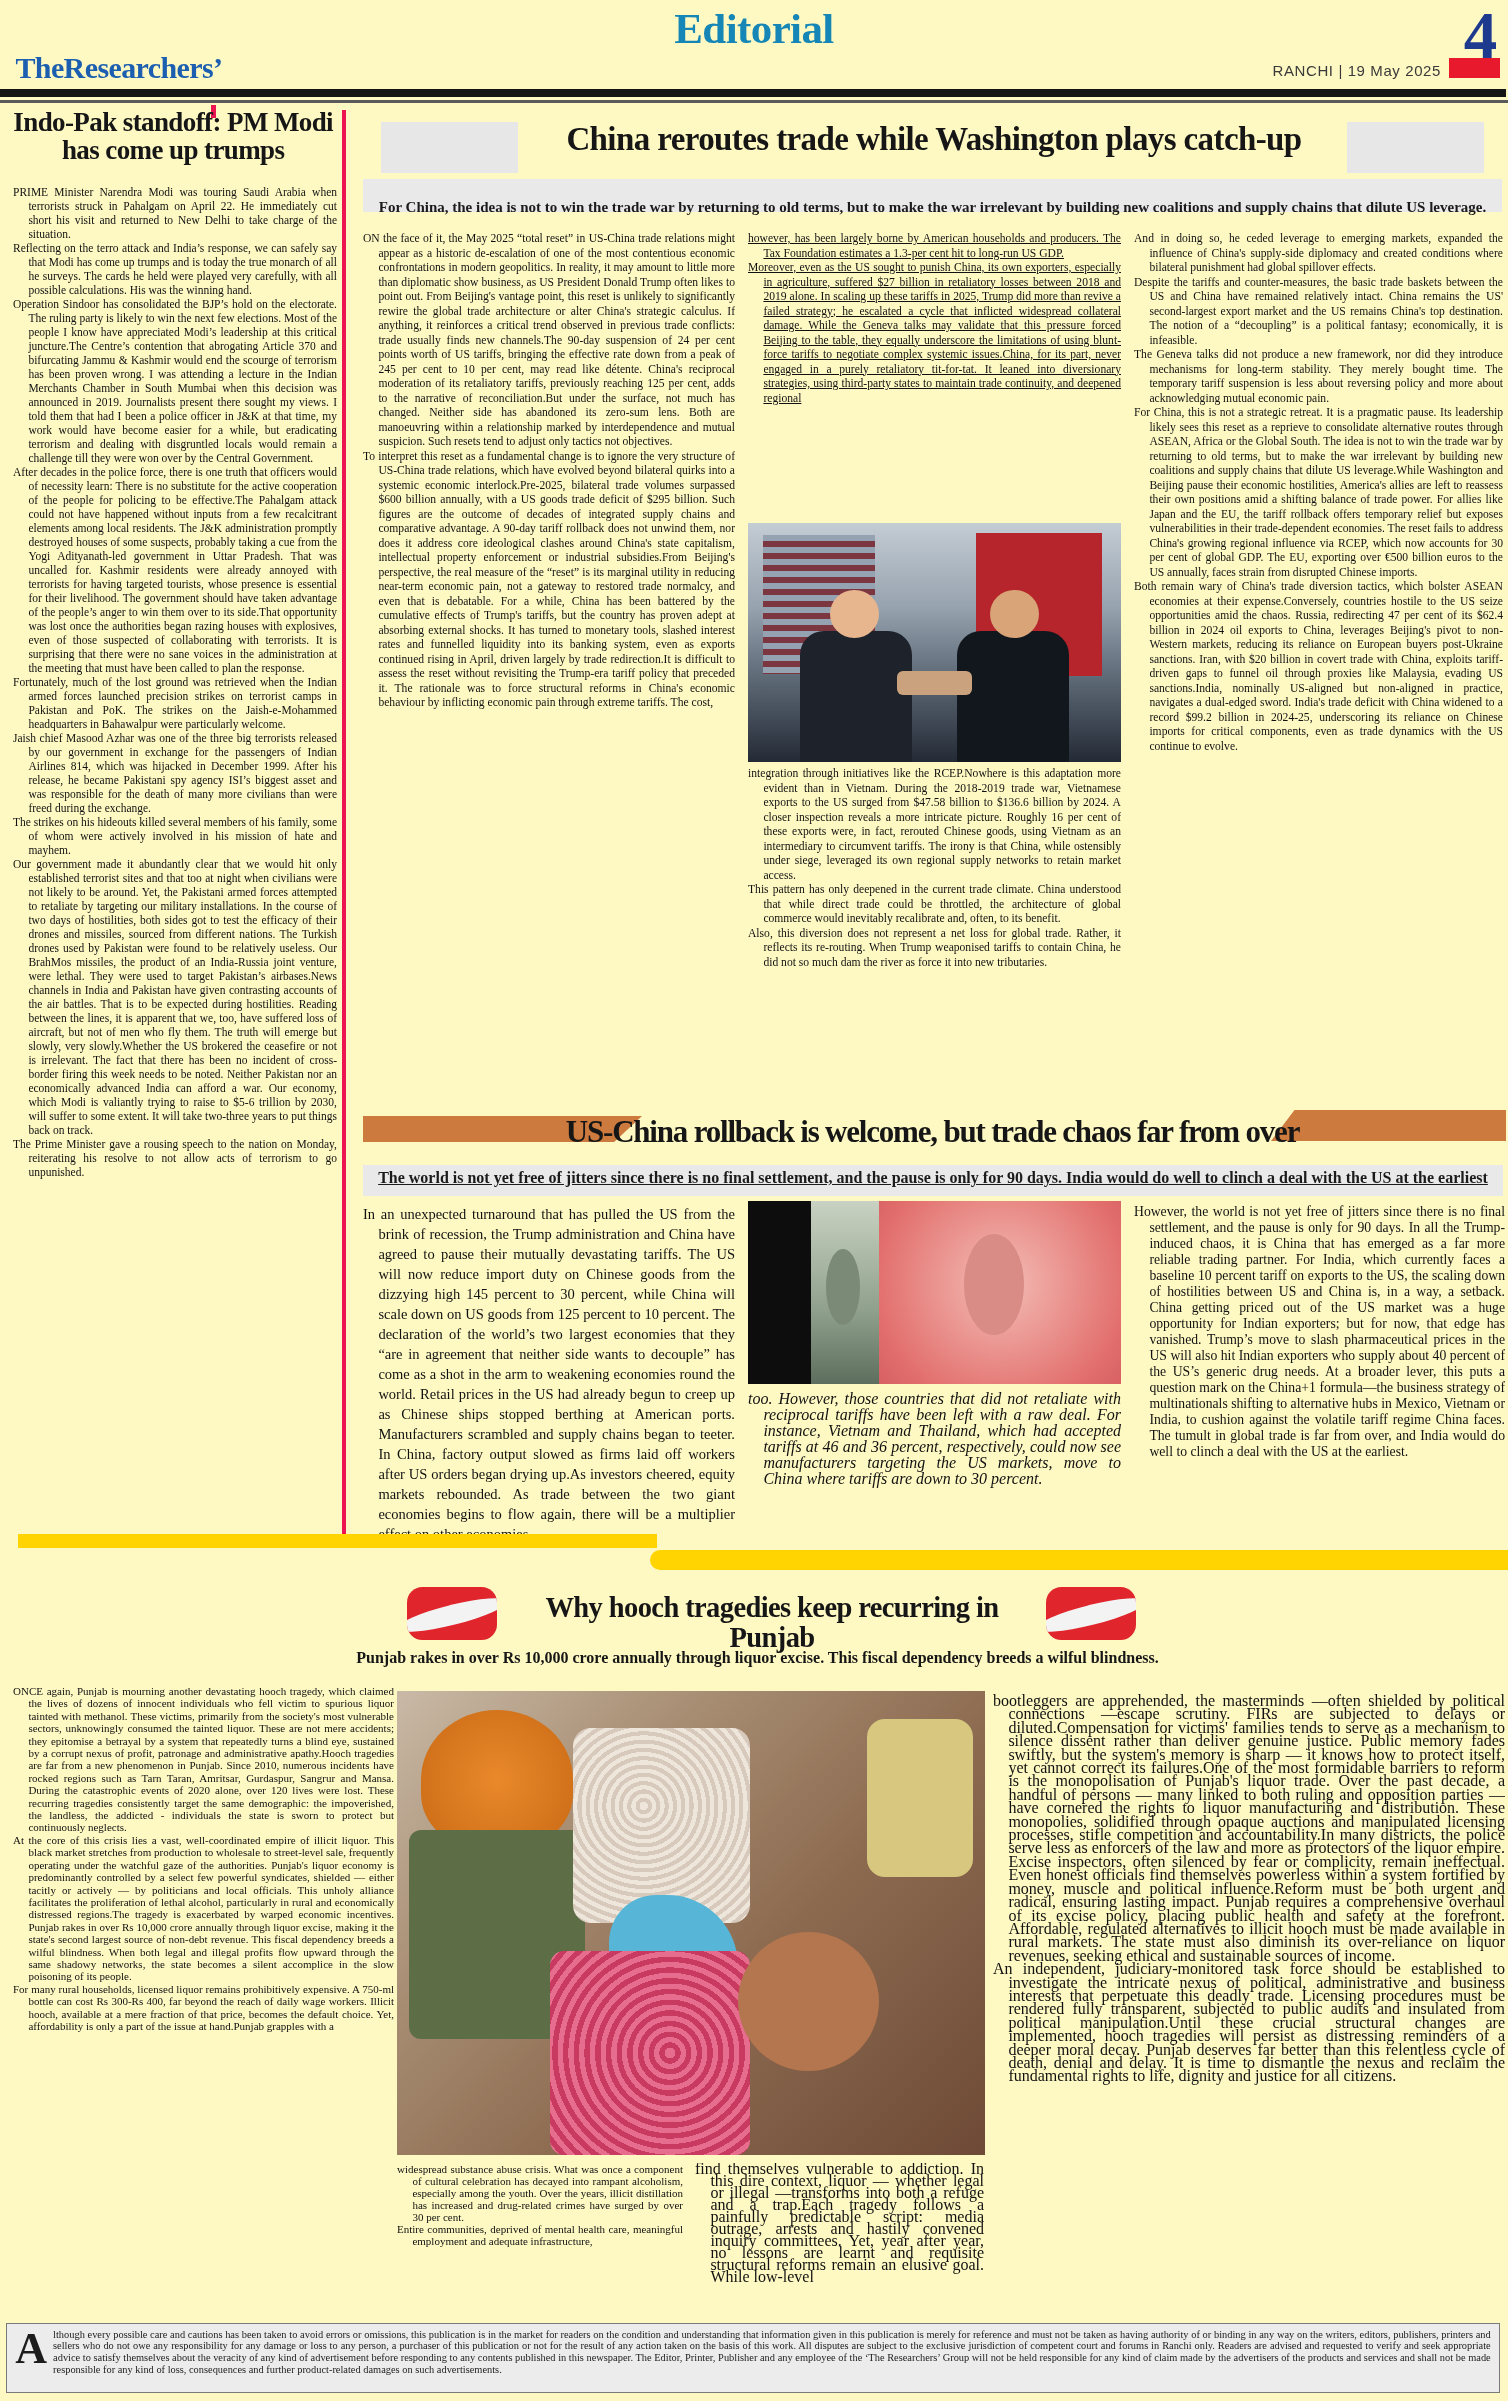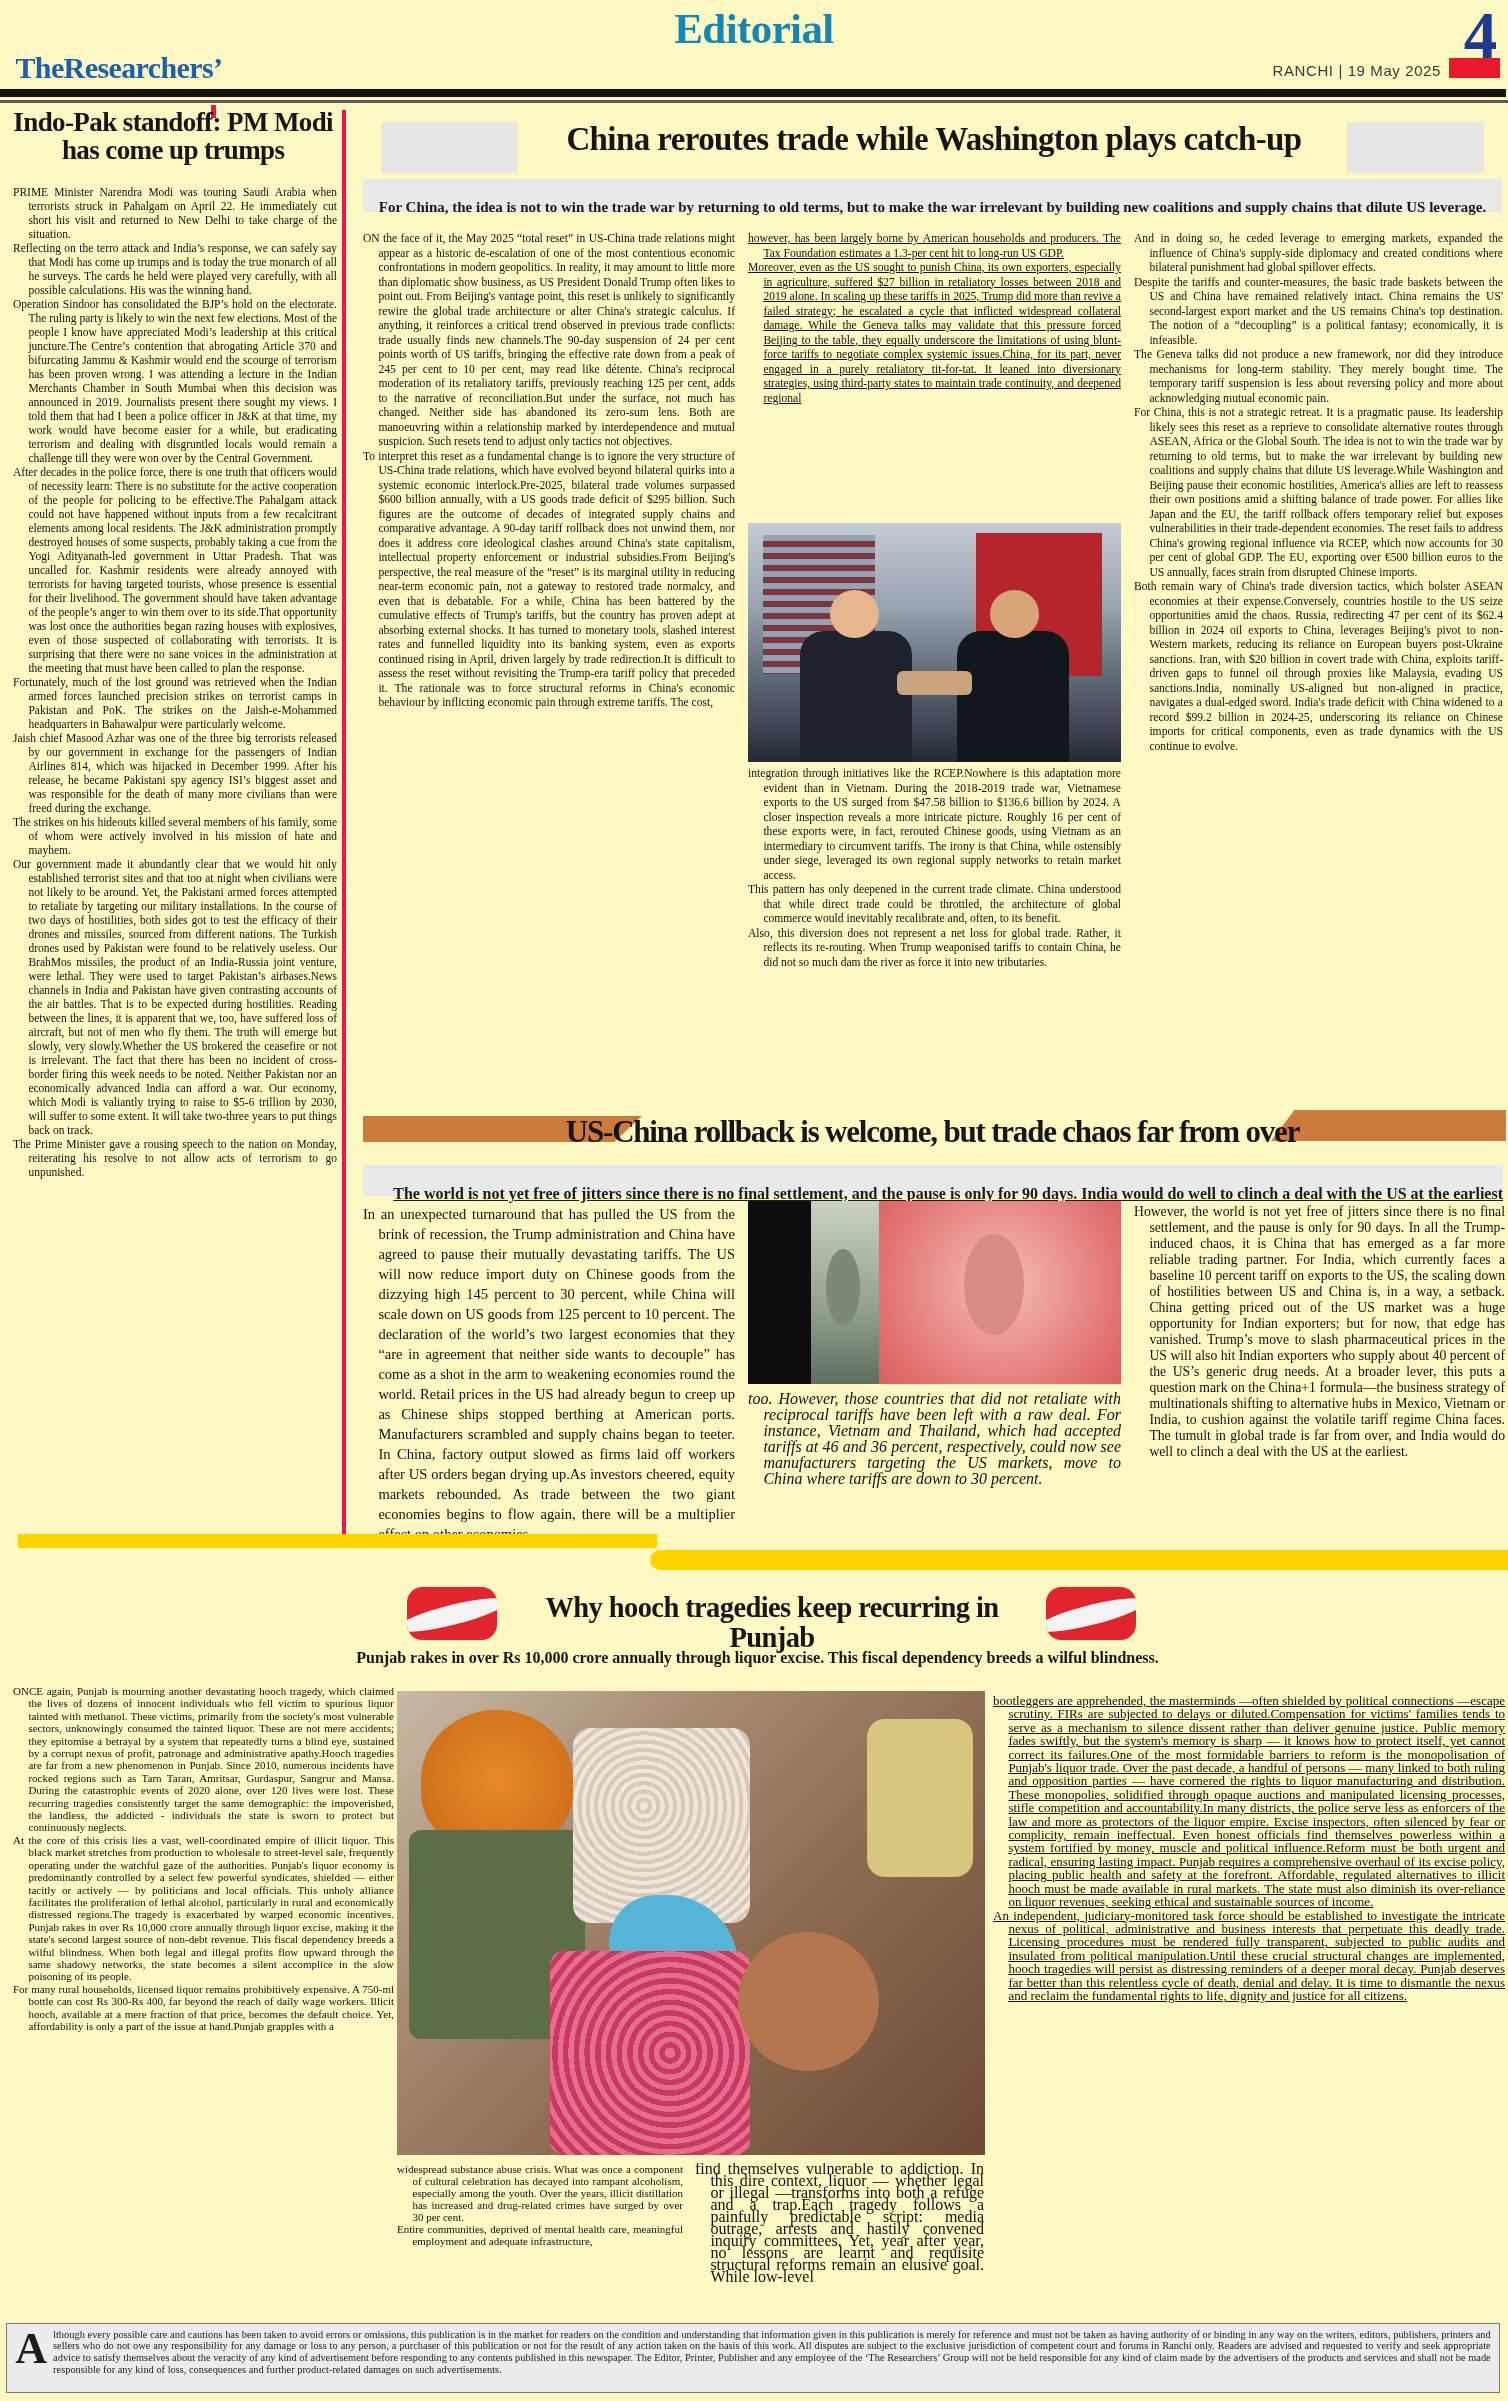--- a/index.html
+++ b/index.html
@@ -106,21 +106,21 @@
       <p>And in doing so, he ceded leverage to emerging markets, expanded the influence of China's supply-side diplomacy and created conditions where bilateral punishment had global spillover effects.</p>
       <p>Despite the tariffs and counter-measures, the basic trade baskets between the US and China have remained relatively intact. China remains the US' second-largest export market and the US remains China's top destination. The notion of a “decoupling” is a political fantasy; economically, it is infeasible.</p>
       <p>The Geneva talks did not produce a new framework, nor did they introduce mechanisms for long-term stability. They merely bought time. The temporary tariff suspension is less about reversing policy and more about acknowledging mutual economic pain.</p>
       <p>For China, this is not a strategic retreat. It is a pragmatic pause. Its leadership likely sees this reset as a reprieve to consolidate alternative routes through ASEAN, Africa or the Global South. The idea is not to win the trade war by returning to old terms, but to make the war irrelevant by building new coalitions and supply chains that dilute US leverage.While Washington and Beijing pause their economic hostilities, America's allies are left to reassess their own positions amid a shifting balance of trade power. For allies like Japan and the EU, the tariff rollback offers temporary relief but exposes vulnerabilities in their trade-dependent economies. The reset fails to address China's growing regional influence via RCEP, which now accounts for 30 per cent of global GDP. The EU, exporting over €500 billion euros to the US annually, faces strain from disrupted Chinese imports.</p>
       <p>Both remain wary of China's trade diversion tactics, which bolster ASEAN economies at their expense.Conversely, countries hostile to the US seize opportunities amid the chaos. Russia, redirecting 47 per cent of its $62.4 billion in 2024 oil exports to China, leverages Beijing's pivot to non-Western markets, reducing its reliance on European buyers post-Ukraine sanctions. Iran, with $20 billion in covert trade with China, exploits tariff-driven gaps to funnel oil through proxies like Malaysia, evading US sanctions.India, nominally US-aligned but non-aligned in practice, navigates a dual-edged sword. India's trade deficit with China widened to a record $99.2 billion in 2024-25, underscoring its reliance on Chinese imports for critical components, even as trade dynamics with the US continue to evolve.</p>
     </div>
 
   <div class="deco-orange-l"></div>
   <div class="deco-orange-r"></div>
   <div class="headline" style="position:absolute;left:380px;top:1116px;width:1105px;font-size:31px;letter-spacing:-1.2px;">US-China rollback is welcome, but trade chaos far from over</div>
-  <div class="standfirst" style="left:363px;top:1165px;width:1140px;height:31px;font-size:16px;padding-top:20px;box-sizing:border-box;text-decoration:underline;text-align:right;">The world is not yet free of jitters since there is no final settlement, and the pause is only for 90 days. India would do well to clinch a deal with the US at the earliest</div>
+  <div class="standfirst" style="left:363px;top:1165px;width:1140px;height:31px;font-size:16px;padding-top:4px;box-sizing:border-box;text-decoration:underline;">The world is not yet free of jitters since there is no final settlement, and the pause is only for 90 days. India would do well to clinch a deal with the US at the earliest</div>
 
   <div class="col" style="left:363px;top:1204px;width:372px;height:342px;font-size:14.5px;line-height:20px;">
       <p>In an unexpected turnaround that has pulled the US from the brink of recession, the Trump administration and China have agreed to pause their mutually devastating tariffs. The US will now reduce import duty on Chinese goods from the dizzying high 145 percent to 30 percent, while China will scale down on US goods from 125 percent to 10 percent. The declaration of the world’s two largest economies that they “are in agreement that neither side wants to decouple” has come as a shot in the arm to weakening economies round the world. Retail prices in the US had already begun to creep up as Chinese ships stopped berthing at American ports. Manufacturers scrambled and supply chains began to teeter. In China, factory output slowed as firms laid off workers after US orders began drying up.As investors cheered, equity markets rebounded. As trade between the two giant economies begins to flow again, there will be a multiplier effect on other economies,</p>
     </div>
 
   <div class="photo" style="left:748px;top:1201px;width:373px;height:183px;">
     <div class="ph-part" style="left:0;top:0;width:100%;height:100%;background:radial-gradient(circle at 68% 45%,#f4bdb6 0%,#e2706e 45%,#c4444f 80%);"></div>
     <div class="ph-part" style="left:0;top:0;width:20%;height:100%;background:#0d0d0d;"></div>
     <div class="ph-part" style="left:17%;top:0;width:18%;height:100%;background:linear-gradient(180deg,#c9d2c2,#8fa08c 60%,#5d6e5e);"></div>
     <div class="ph-part" style="left:21%;top:26%;width:9%;height:42%;background:#7b8a77;border-radius:50%;"></div>
@@ -164,21 +164,21 @@
   </div>
 
   <div class="col" style="left:397px;top:2163px;width:286px;height:157px;font-size:11px;line-height:12px;">
       <p>widespread substance abuse crisis. What was once a component of cultural celebration has decayed into rampant alcoholism, especially among the youth. Over the years, illicit distillation has increased and drug-related crimes have surged by over 30 per cent.</p>
       <p>Entire communities, deprived of mental health care, meaningful employment and adequate infrastructure,</p>
     </div>
   <div class="col" style="left:695px;top:2163px;width:289px;height:157px;font-size:16px;line-height:12px;">
       <p>find themselves vulnerable to addiction. In this dire context, liquor — whether legal or illegal —transforms into both a refuge and a trap.Each tragedy follows a painfully predictable script: media outrage, arrests and hastily convened inquiry committees. Yet, year after year, no lessons are learnt and requisite structural reforms remain an elusive goal. While low-level</p>
     </div>
 
-  <div class="col" style="left:993px;top:1694px;width:512px;height:625px;font-size:13px;line-height:13.4px;text-decoration:underline;">
+  <div class="col" style="left:993px;top:1694px;width:512px;height:625px;font-size:16px;line-height:13.4px;">
       <p>bootleggers are apprehended, the masterminds —often shielded by political connections —escape scrutiny. FIRs are subjected to delays or diluted.Compensation for victims' families tends to serve as a mechanism to silence dissent rather than deliver genuine justice. Public memory fades swiftly, but the system's memory is sharp — it knows how to protect itself, yet cannot correct its failures.One of the most formidable barriers to reform is the monopolisation of Punjab's liquor trade. Over the past decade, a handful of persons — many linked to both ruling and opposition parties — have cornered the rights to liquor manufacturing and distribution. These monopolies, solidified through opaque auctions and manipulated licensing processes, stifle competition and accountability.In many districts, the police serve less as enforcers of the law and more as protectors of the liquor empire. Excise inspectors, often silenced by fear or complicity, remain ineffectual. Even honest officials find themselves powerless within a system fortified by money, muscle and political influence.Reform must be both urgent and radical, ensuring lasting impact. Punjab requires a comprehensive overhaul of its excise policy, placing public health and safety at the forefront. Affordable, regulated alternatives to illicit hooch must be made available in rural markets. The state must also diminish its over-reliance on liquor revenues, seeking ethical and sustainable sources of income.</p>
       <p>An independent, judiciary-monitored task force should be established to investigate the intricate nexus of political, administrative and business interests that perpetuate this deadly trade. Licensing procedures must be rendered fully transparent, subjected to public audits and insulated from political manipulation.Until these crucial structural changes are implemented, hooch tragedies will persist as distressing reminders of a deeper moral decay. Punjab deserves far better than this relentless cycle of death, denial and delay. It is time to dismantle the nexus and reclaim the fundamental rights to life, dignity and justice for all citizens.</p>
     </div>
 
   <div class="footer-box">
     <span class="dropcap">A</span><span>lthough every possible care and cautions has been taken to avoid errors or omissions, this publication is in the market for readers on the condition and understanding that information given in this publication is merely for reference and must not be taken as having authority of or binding in any way on the writers, editors, publishers, printers and sellers who do not owe any responsibility for any damage or loss to any person, a purchaser of this publication or not for the result of any action taken on the basis of this work. All disputes are subject to the exclusive jurisdiction of competent court and forums in Ranchi only. Readers are advised and requested to verify and seek appropriate advice to satisfy themselves about the veracity of any kind of advertisement before responding to any contents published in this newspaper. The Editor, Printer, Publisher and any employee of the ‘The Researchers’ Group will not be held responsible for any kind of claim made by the advertisers of the products and services and shall not be made responsible for any kind of loss, consequences and further product-related damages on such advertisements.</span>
   </div>
 
 </div>
 

